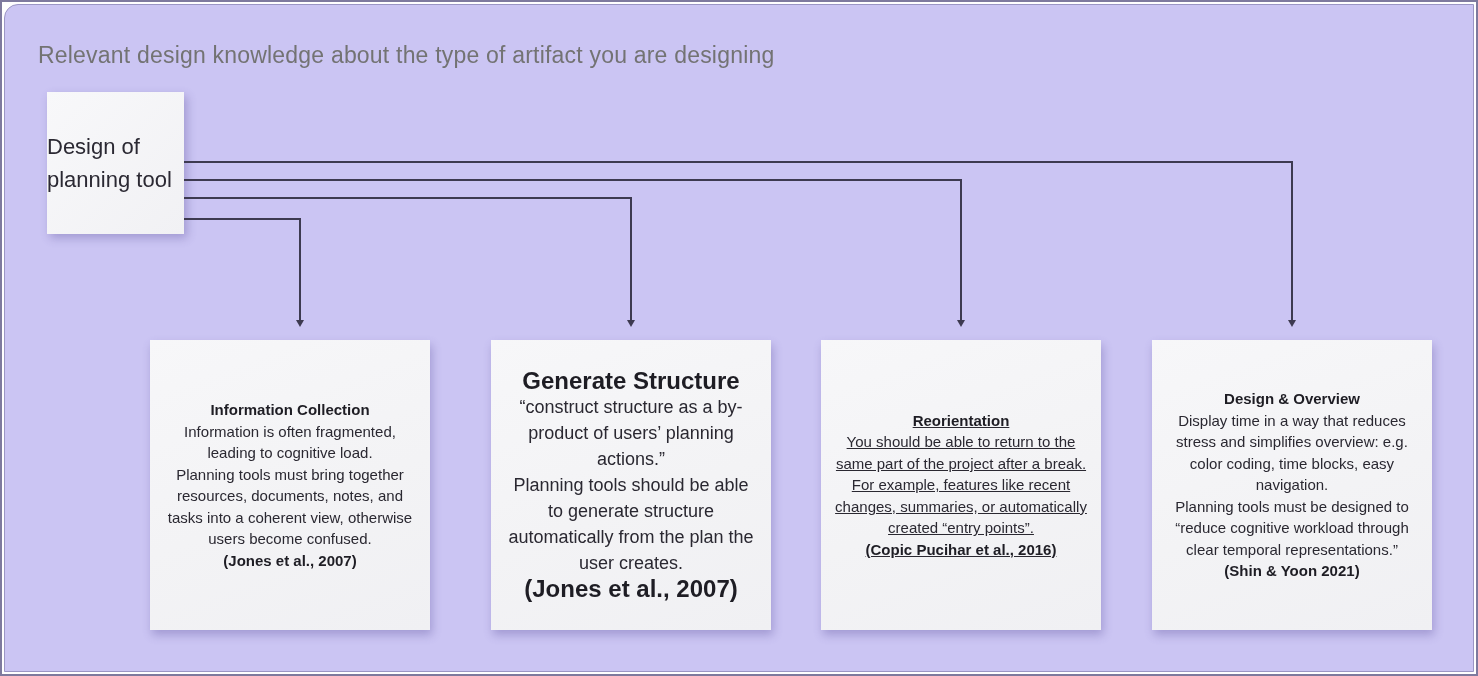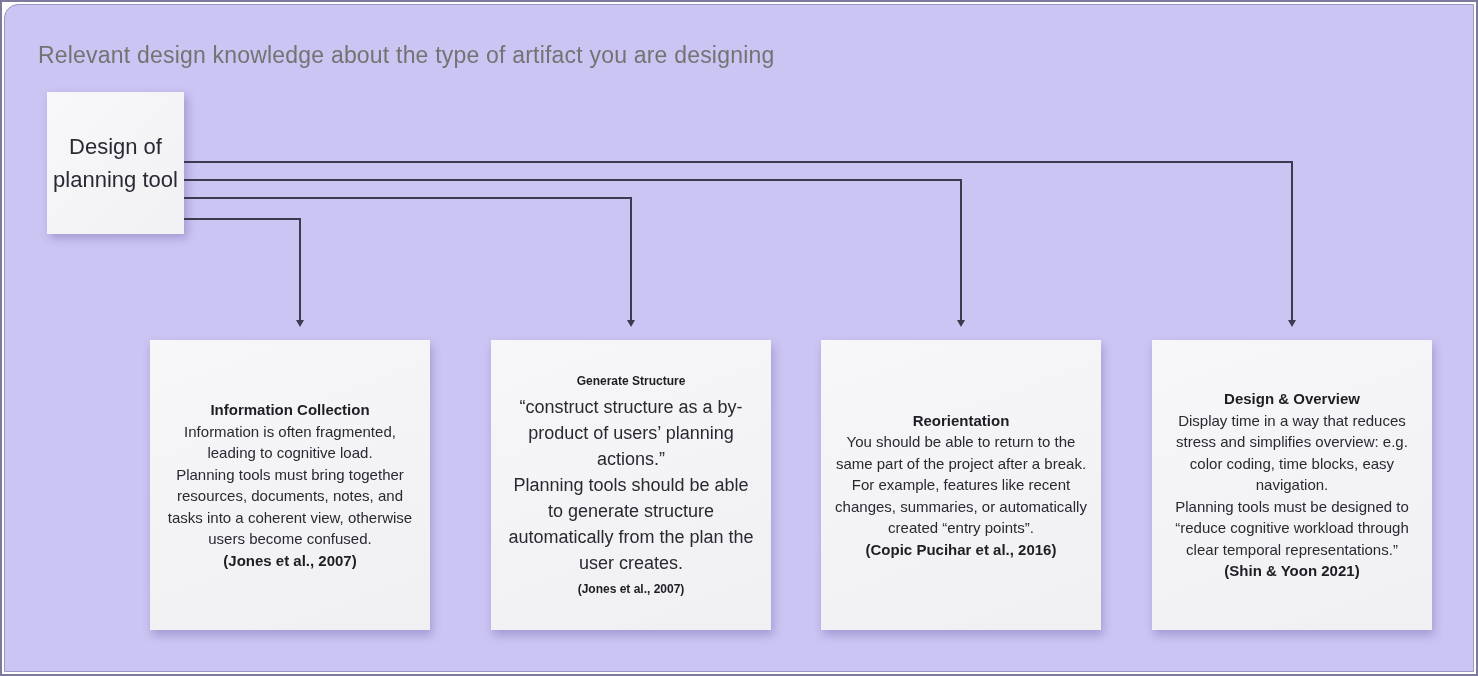--- a/index.html
+++ b/index.html
@@ -36,21 +36,20 @@
     position: absolute;
     left: 45px;
     top: 90px;
     width: 137px;
     height: 142px;
     background: linear-gradient(135deg, #f8f8fa 0%, #f1f1f4 100%);
     box-shadow: 3px 4px 9px rgba(74, 63, 140, 0.32);
     display: flex;
     align-items: center;
     justify-content: center;
-    text-align: center;
   }
   .root-label {
     font-size: 22px;
     line-height: 33px;
     color: #2b2933;
   }
   .h-line, .v-line {
     position: absolute;
     background: #3d3a50;
   }
@@ -80,21 +79,21 @@
     text-align: center;
     color: #2a2831;
   }
   .card .card-title { font-weight: bold; color: #1e1d24; }
   .card .card-cite  { font-weight: bold; color: #1e1d24; }
   .card p { margin: 0; }
   .card p:empty { display: none; }
   .card-sm { font-size: 15px; line-height: 21.5px; }
   .card-lg { font-size: 18px; line-height: 26px; }
   .card-sm .card-title, .card-sm .card-cite { font-size: 15px; }
-  .card-lg .card-title, .card-lg .card-cite { font-size: 12px; }
+  .card-lg .card-title, .card-lg .card-cite { font-size: 24px; }
 </style>
 </head>
 <body>
 
 <div class="frame">
   <div class="panel"></div>
 
   <div class="page-title">Relevant design knowledge about the type of artifact you are designing</div>
 
   <div class="root-box">
@@ -124,21 +123,21 @@
     <div class="card-cite">(Jones et al., 2007)</div>
   </div>
 
   <div class="card card-lg" style="left:489px;">
     <div class="card-title">Generate Structure</div>
     <p class="card-p">“construct structure as a by-product of users’ planning actions.”</p>
     <p class="card-p">Planning tools should be able to generate structure automatically from the plan the user creates.</p>
     <div class="card-cite">(Jones et al., 2007)</div>
   </div>
 
-  <div class="card card-sm" style="left:819px;">
+  <div class="card card-sm" style="left:819px;text-decoration:underline;">
     <div class="card-title">Reorientation</div>
     <p class="card-p">You should be able to return to the same part of the project after a break. For example, features like recent changes, summaries, or automatically created “entry points”.</p>
 
     <div class="card-cite">(Copic Pucihar et al., 2016)</div>
   </div>
 
   <div class="card card-sm" style="left:1150px;">
     <div class="card-title">Design &amp; Overview</div>
     <p class="card-p">Display time in a way that reduces stress and simplifies overview: e.g. color coding, time blocks, easy navigation.</p>
     <p class="card-p">Planning tools must be designed to “reduce cognitive workload through clear temporal representations.”</p>

